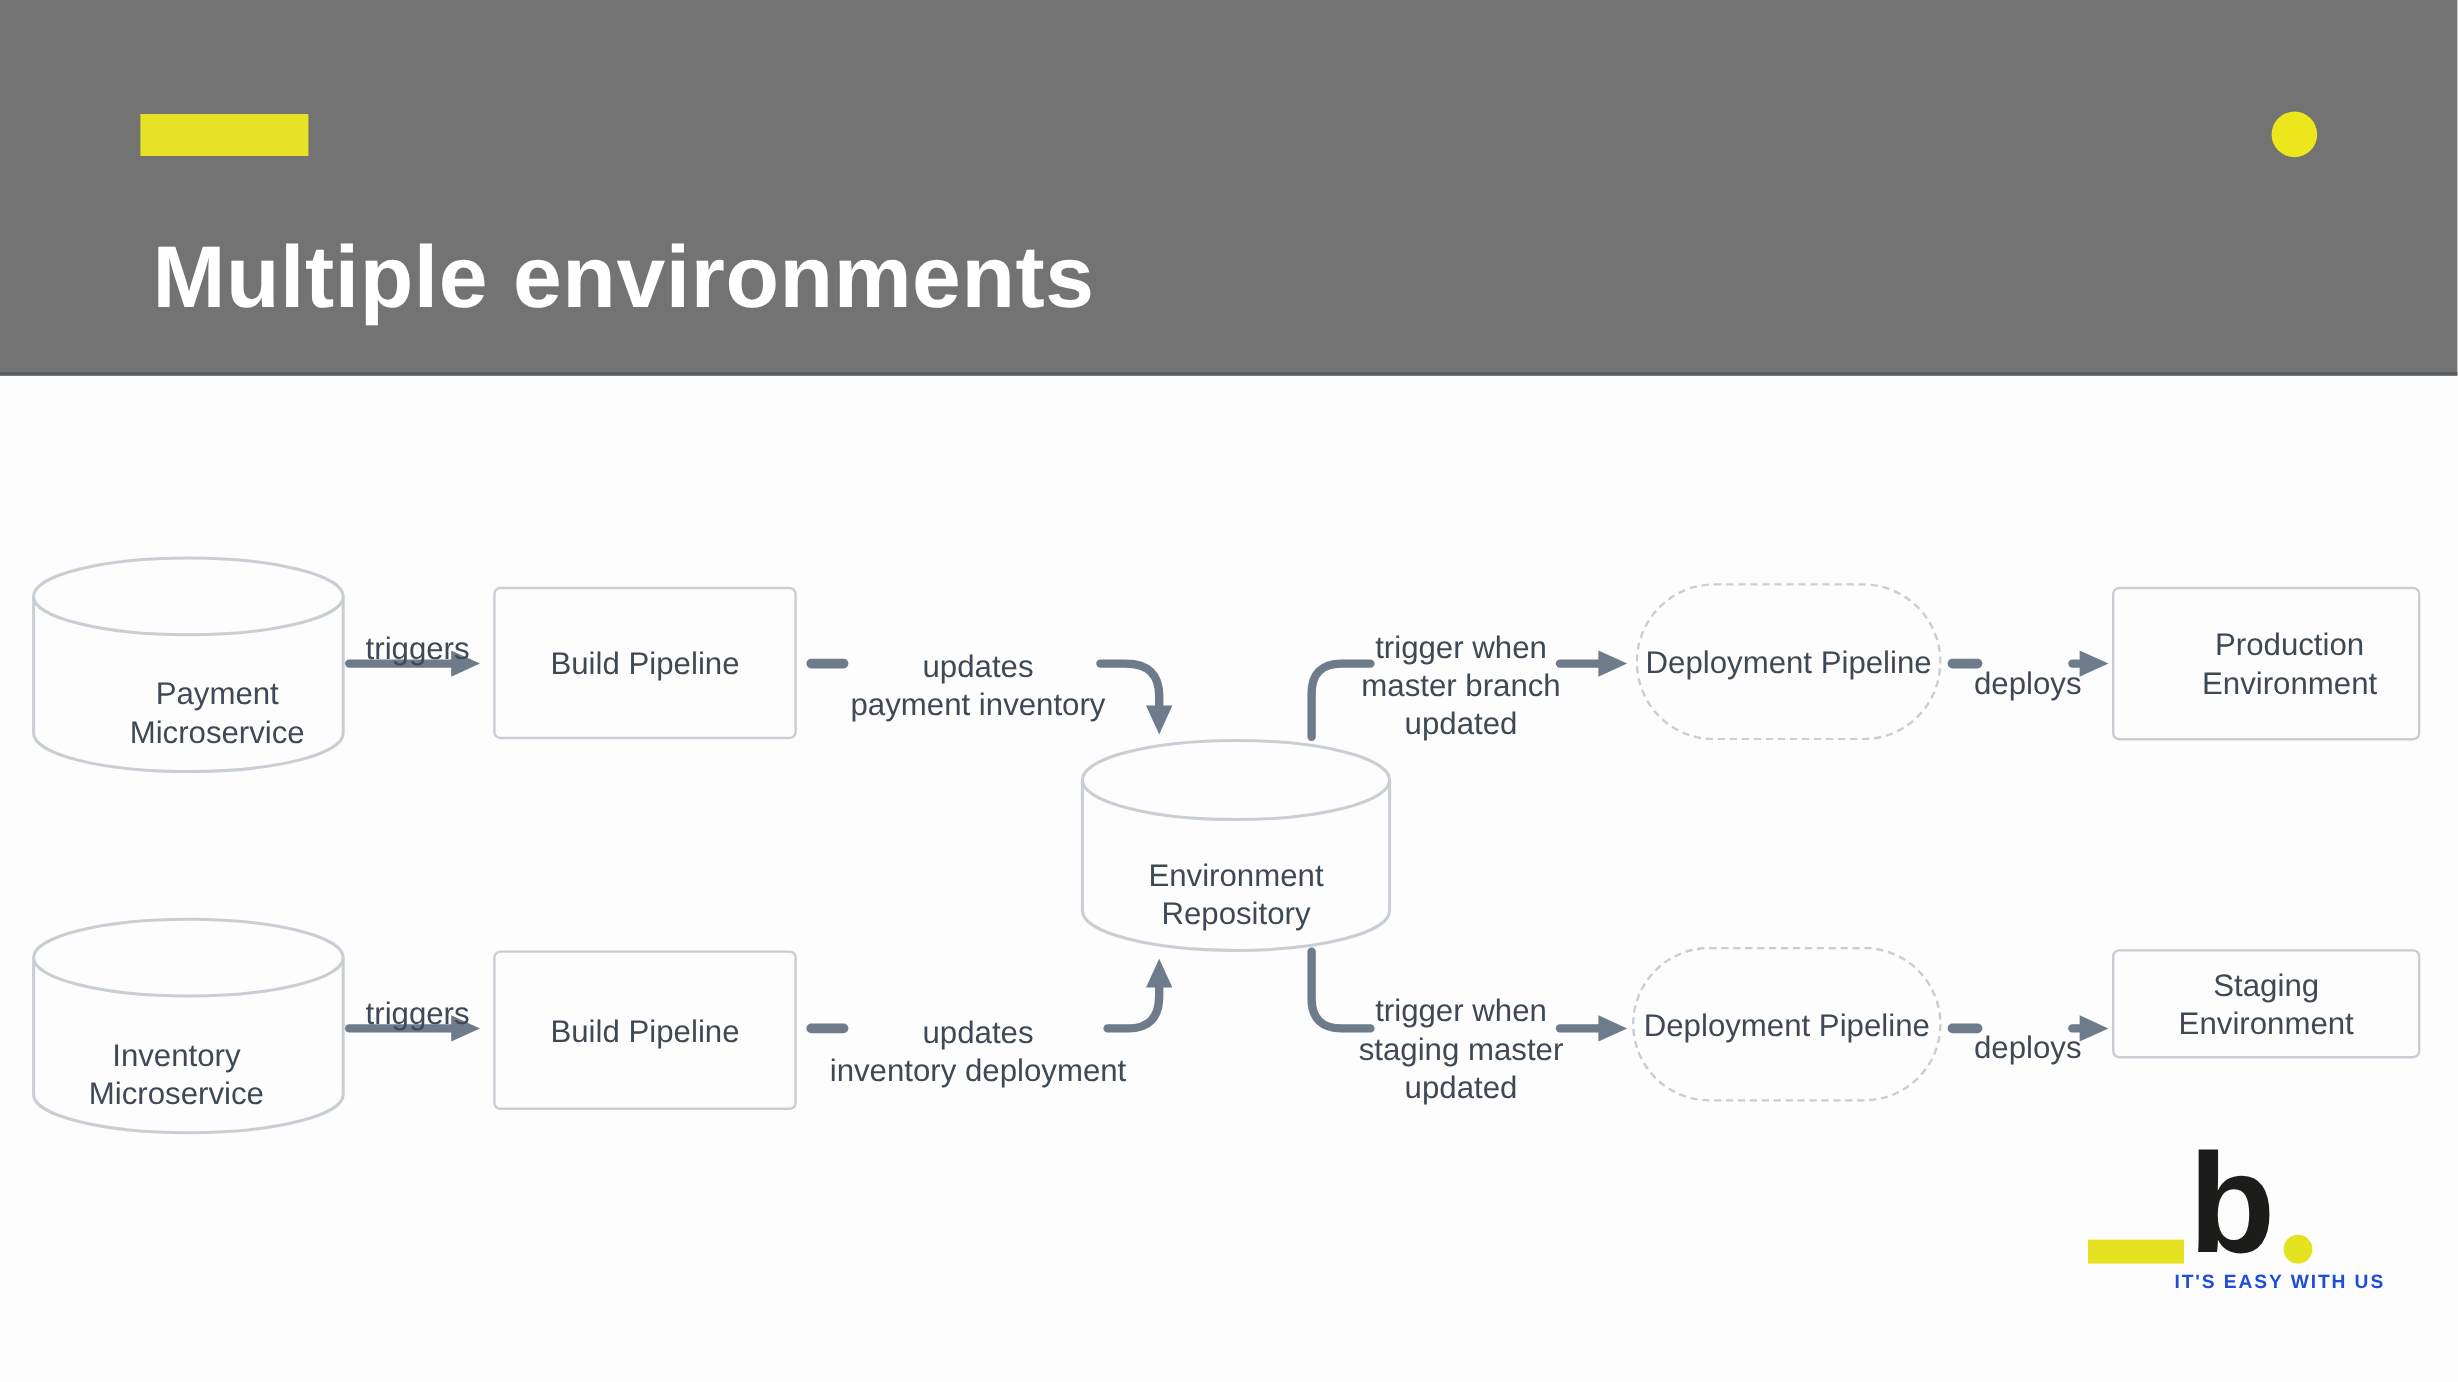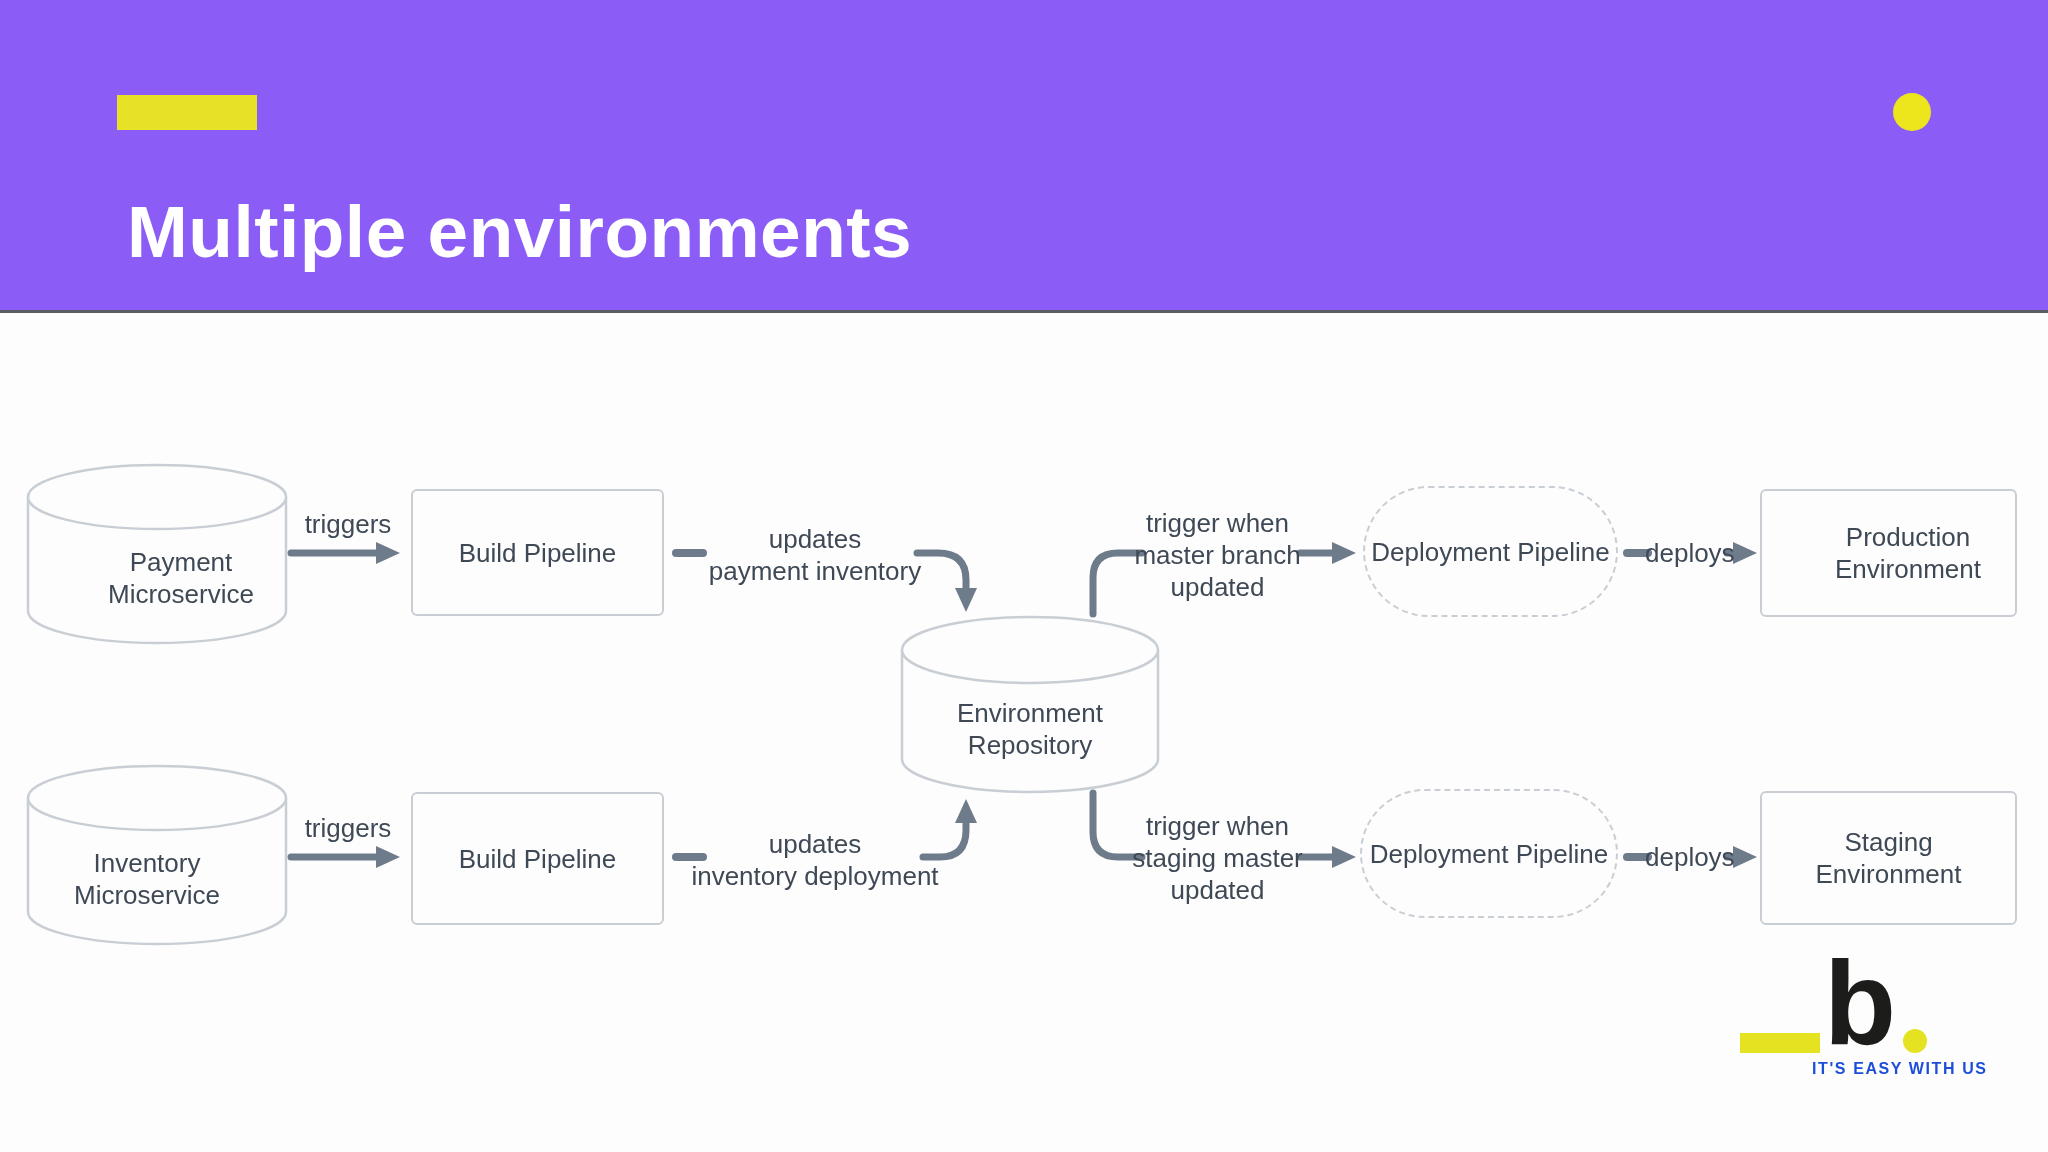--- a/index.html
+++ b/index.html
@@ -6,21 +6,21 @@
   html, body { width: 2048px; height: 1152px; overflow: hidden; }
   body {
     position: relative;
     background: #fdfdfd;
     font-family: "Liberation Sans", "DejaVu Sans", sans-serif;
   }
 
   
   .header {
     position: absolute; left: 0; top: 0; width: 2048px; height: 313px;
-    background: #8b5cf6;
+    background: #737373;
     border-bottom: 3px solid #595e62;
   }
   .accent-bar {
     position: absolute; left: 117px; top: 95px; width: 140px; height: 35px;
     background: #e8e227;
   }
   .accent-dot {
     position: absolute; left: 1893px; top: 93px; width: 38px; height: 38px;
     border-radius: 50%; background: #eee61c;
   }
@@ -51,21 +51,21 @@
   }
   .node-box.dashed {
     border: 2px dashed #c9ced4;
     border-radius: 66px;
   }
 
   
   .lbl {
     position: absolute;
     font-size: 26px; color: #3f4956; line-height: 32px;
-    text-align: center; white-space: nowrap;
+    text-align: center; white-space: nowrap; margin-top: 16px;
   }
   .lbl span { display: block; }
   .node-box span { display: block; }
 
   
   .logo-bar {
     position: absolute; left: 1740px; top: 1033px; width: 80px; height: 20px;
     background: #e5e222;
   }
   .logo-letter {
@@ -166,21 +166,21 @@
 </div>
 <div class="node-box dashed" style="left:1360px; top:789px; width:258px; height:129px;">
   <span>Deployment Pipeline</span>
 </div>
 <div class="node-box" style="left:1760px; top:489px; width:257px; height:128px;padding-left:39px;">
   <div>
     <span>Production</span>
     <span>Environment</span>
   </div>
 </div>
-<div class="node-box" style="left:1760px; top:791px; width:257px; height:134px;justify-content:center;">
+<div class="node-box" style="left:1760px; top:791px; width:257px; height:91px;justify-content:center;">
   <div>
     <span>Staging</span>
     <span>Environment</span>
   </div>
 </div>
 
 <div class="lbl" style="left:27px; top:546px; width:260px;padding-left:48px;">
   <span>Payment</span>
   <span>Microservice</span>
 </div>

